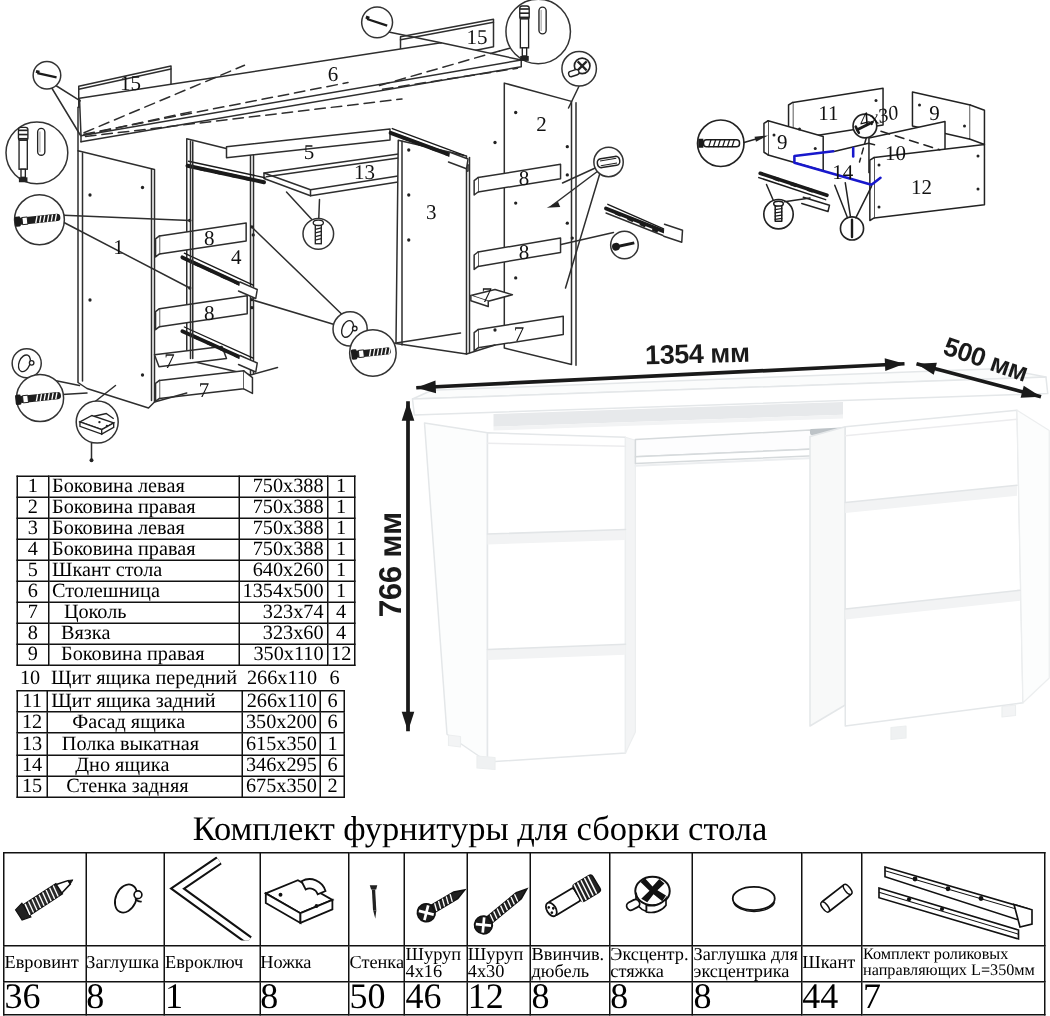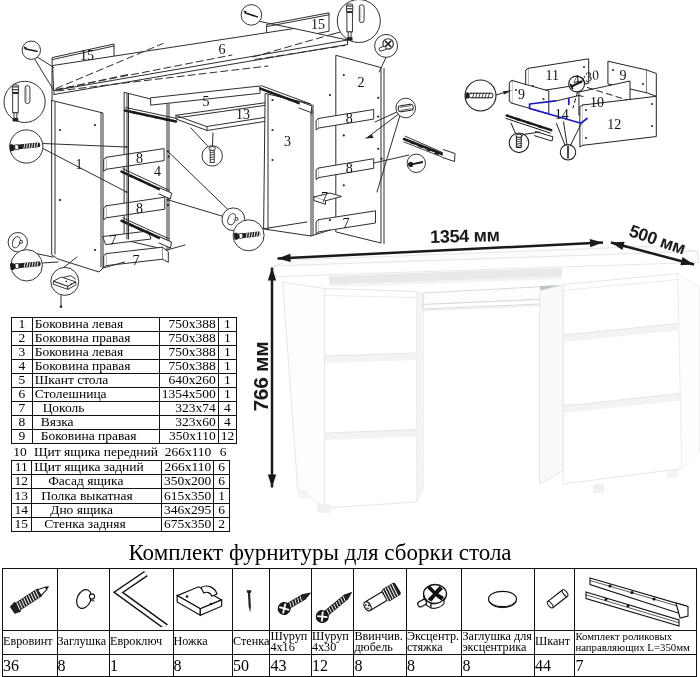--- a/index.html
+++ b/index.html
@@ -10,21 +10,21 @@
 .pt.t2 td{height:13.4px;}
 .pt td{border:1.4px solid #111;padding:0 2px;height:13.05px;line-height:12.9px;white-space:nowrap;}
 .pt .c1{text-align:center;}
 .pt .c3{text-align:right;}
 .pt .c4{text-align:center;}
 #row10{position:absolute;left:8px;top:443.5px;width:226px;font-size:13.5px;white-space:nowrap;}
 #hwt{position:absolute;left:2px;top:567.5px;font-size:12px;table-layout:fixed;}
 #hwt svg{display:block;margin:0 auto;}
 #hwt td{border:1.5px solid #111;vertical-align:middle;padding:0;overflow:hidden;}
 #hwt .nm{font-size:12.2px;line-height:11.5px;height:21px;}
-#hwt .ct{font-size:16px;height:20px;line-height:21px;}
+#hwt .ct{font-size:24px;height:20px;line-height:21px;}
 #hwt .ic{height:61px;}
 #hdr{position:absolute;left:0;top:540px;width:640px;text-align:center;font-size:23px;}
 </style></head>
 <body>
 <svg id="art" width="700" height="677" viewBox="0 0 700 677">
 <g stroke-linejoin="round" stroke-linecap="round">
 <polygon points="275,266 288,260.2 668,245.6 697.3,251.4" fill="#fbfcfc" stroke="#e4e7e9" stroke-width="1"></polygon>
 <polygon points="275,266 697.3,251.4 698.5,262.4 276.2,276.6" fill="#ffffff" stroke="#e4e7e9" stroke-width="1"></polygon>
 <polygon points="329,276 562,268 562,276.5 329,284.5" fill="#e7e9eb" stroke="none"></polygon>
 <polygon points="329,284.5 562,276.5 562,279 329,287" fill="#f2f3f4" stroke="none"></polygon>
@@ -643,21 +643,21 @@
 <td class="nm">Заглушка для<br>эксцентрика</td>
 <td class="nm">Шкант</td>
 <td class="nm" style="font-size:10.8px;line-height:10.6px;">Комплект роликовых<br>направляющих L=350мм</td>
 </tr>
       <tr>
 <td class="ct">36</td>
 <td class="ct">8</td>
 <td class="ct">1</td>
 <td class="ct">8</td>
 <td class="ct">50</td>
-<td class="ct">43</td>
+<td class="ct">46</td>
 <td class="ct">12</td>
 <td class="ct">8</td>
 <td class="ct">8</td>
 <td class="ct">8</td>
 <td class="ct">44</td>
 <td class="ct">7</td>
 </tr>
     </tbody>
   </table>
 </body></html>

